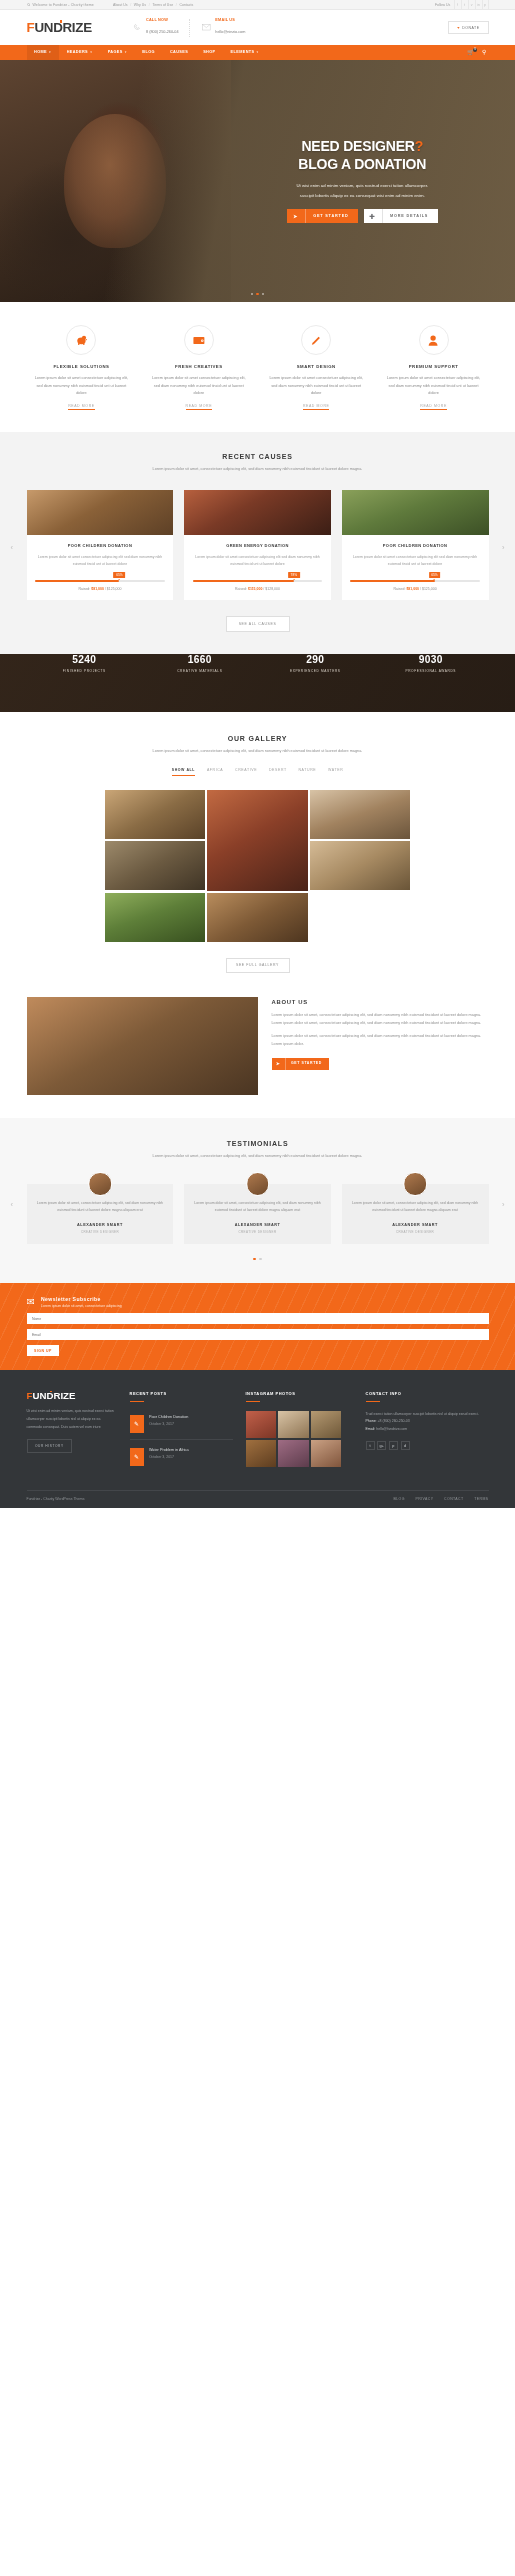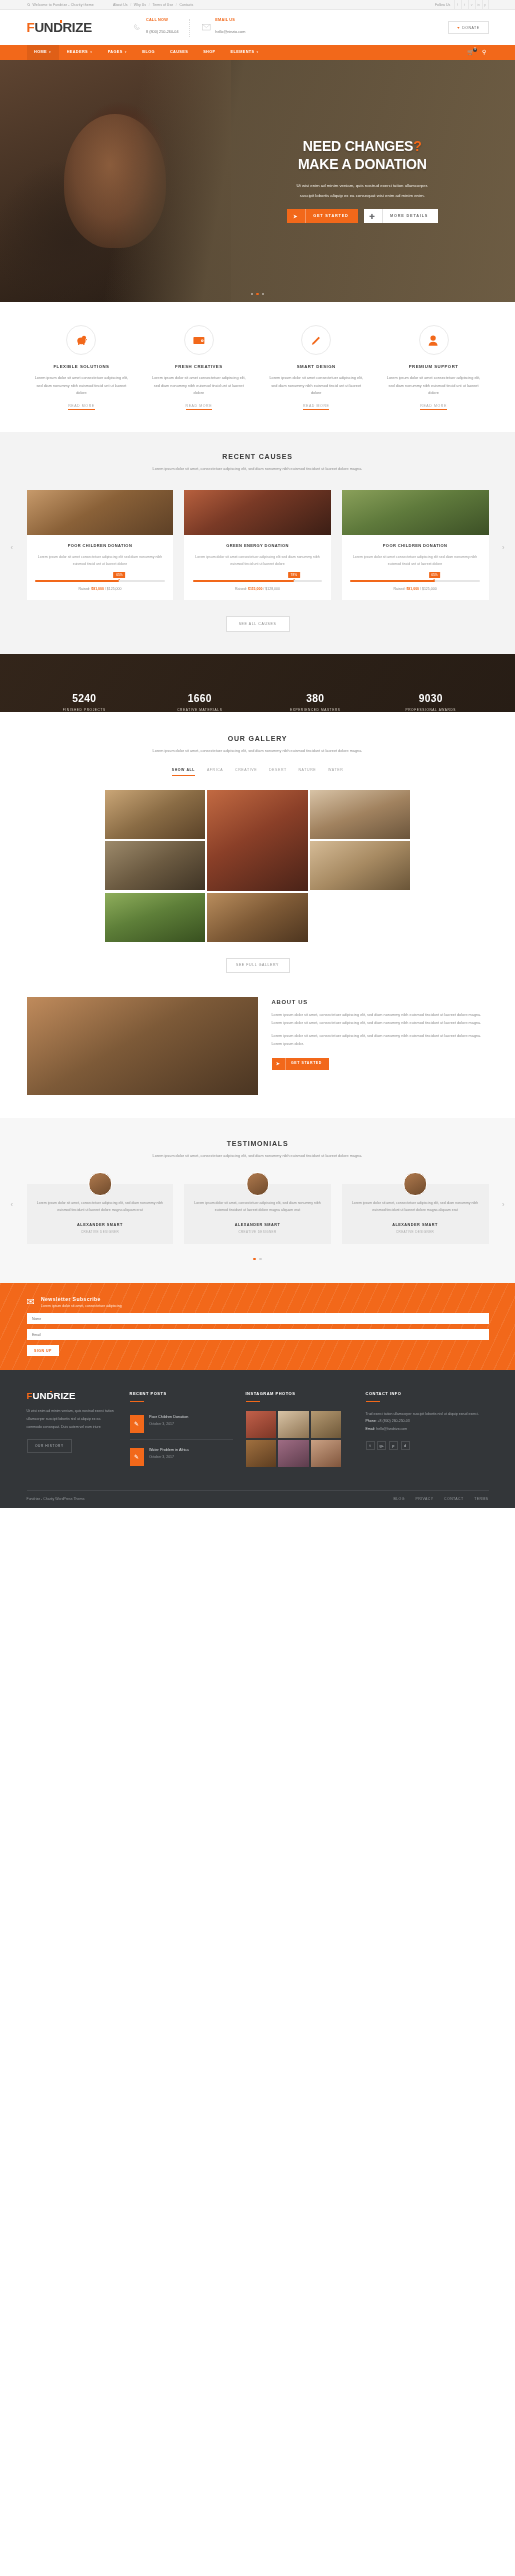--- a/index.html
+++ b/index.html
@@ -182,21 +182,21 @@
   }
   .arrow.l { left: 7.5px; } .arrow.r { right: 7.5px; }
   .btn-outline {
     display: block; margin: 16px auto 0; width: 64px; text-align: center;
     border: 0.5px solid #dedede; background: #fff; color: #8d8d8d;
     font-size: 3.5px; letter-spacing: 0.6px; padding: 4.8px 0; cursor: pointer;
   }
 
   
   .counters {
-    height: 58px; display: flex; align-items: flex-end;
+    height: 58px; display: flex; align-items: flex-start;
     background: linear-gradient(rgba(40,30,22,.84), rgba(40,30,22,.84)),
                 linear-gradient(120deg,#6b4a30,#3a2819 60%,#241810);
   }
   .counters .wrap { display: grid; grid-template-columns: repeat(4,1fr); text-align: center; color: #fff; }
   .cnt-num { font-size: 10.2px; font-weight: bold; letter-spacing: 0.3px; }
   .cnt-lab { margin-top: 4.3px; font-size: 3.2px; letter-spacing: 0.6px; color: #d8d0c6; }
 
   
   .gallery { padding: 22.5px 0 23.6px; background: #fff; }
   .gal-filter { display: flex; justify-content: center; gap: 11.8px; margin-top: 11.8px; }
@@ -414,22 +414,22 @@
   </div>
 </div>
 
 <div class="hero">
   <div class="hero-photo">
       <div class="hero-face"></div>
     </div>
   <div class="hero-overlay"></div>
   <div class="hero-content">
     <div class="hero-h1">
-      <span>NEED CHANGES</span><span class="q">?</span><br>
-      <span>MAKE A DONATION</span>
+      <span>NEED DESIGNER</span><span class="q">?</span><br>
+      <span>BLOG A DONATION</span>
     </div>
     <div class="hero-sub">
       <span>Ut wisi enim ad minim veniam, quis nostrud exerci tation ullamcorper.</span><br>
       <span>suscipit lobortis aliquip ex ea consequat wisi enim ad minim enim.</span>
     </div>
     <div class="hero-btns">
       <div class="btn-hero btn-orange">
         <span class="ic">➤</span>
         <span class="lb">GET STARTED</span>
       </div>
@@ -571,21 +571,21 @@
   <div class="wrap">
     <div>
       <div class="cnt-num">5240</div>
       <div class="cnt-lab">FINISHED PROJECTS</div>
     </div>
     <div>
       <div class="cnt-num">1660</div>
       <div class="cnt-lab">CREATIVE MATERIALS</div>
     </div>
     <div>
-      <div class="cnt-num">380</div>
+      <div class="cnt-num">290</div>
       <div class="cnt-lab">EXPERIENCED MASTERS</div>
     </div>
     <div>
       <div class="cnt-num">9030</div>
       <div class="cnt-lab">PROFESSIONAL AWARDS</div>
     </div>
   </div>
 </div>
 
 <div class="gallery">

